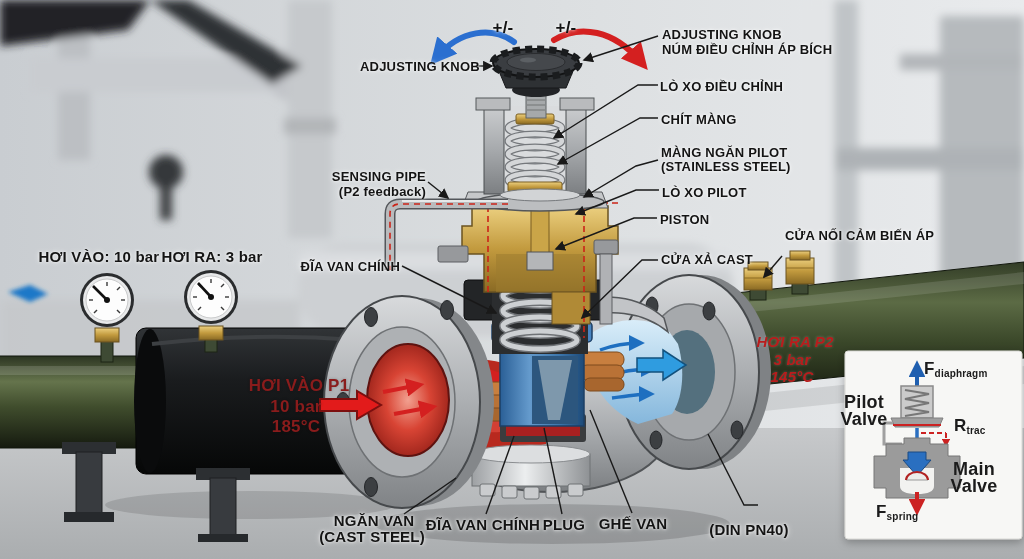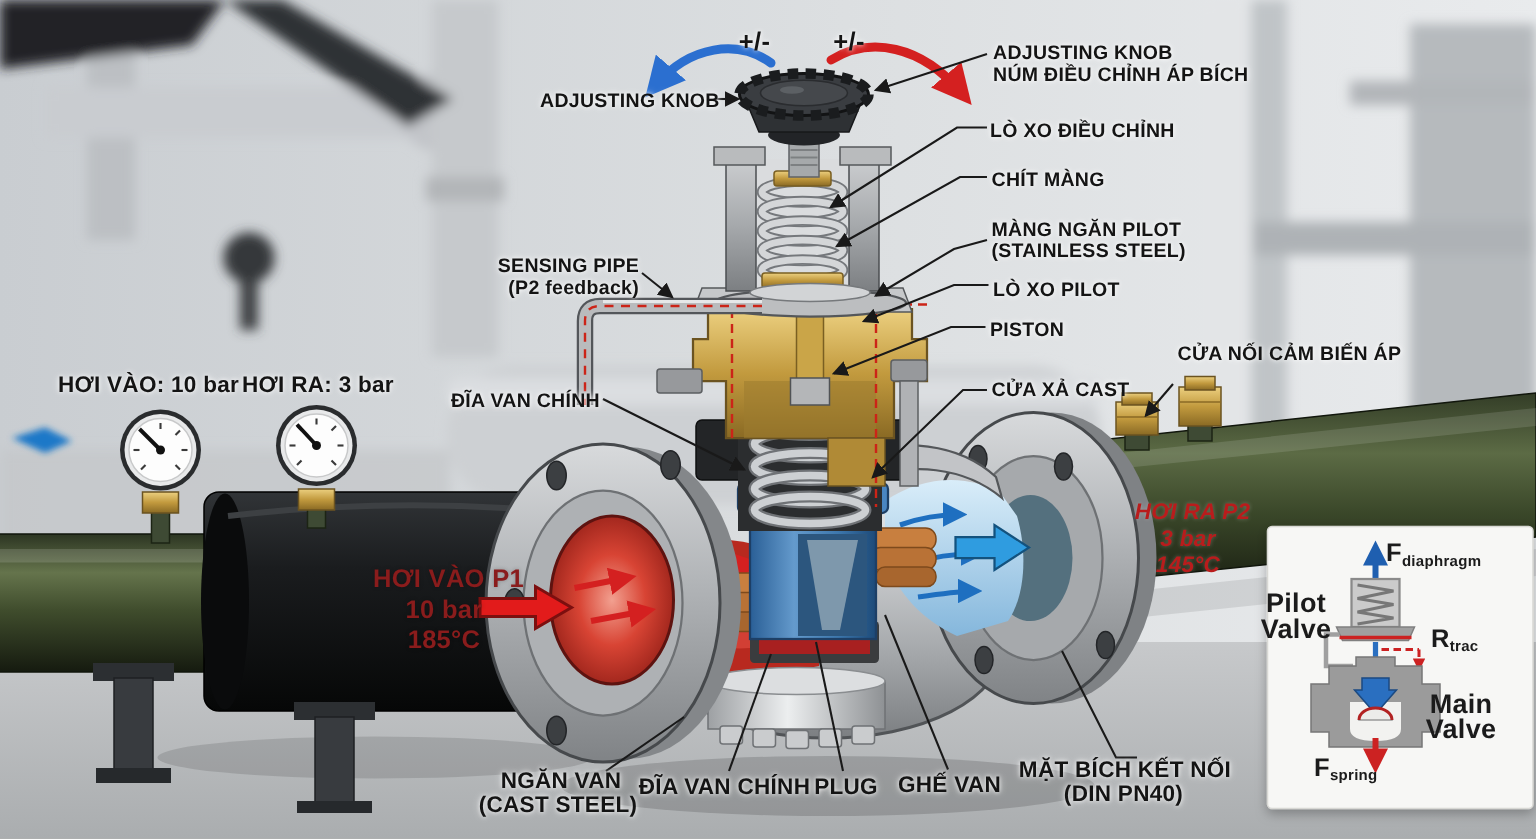--- a/index.html
+++ b/index.html
@@ -472,21 +472,20 @@
 
 <div class="lb ctr navy s15" style="left:795px;top:333px">HƠI RA P2</div>
 <div class="lb ctr navy s15" style="left:792px;top:351px">3 bar</div>
 <div class="lb ctr navy s15" style="left:792px;top:368px">145°C</div>
 
 <div class="lb ctr s15" style="left:374px;top:512px">NGĂN VAN</div>
 <div class="lb ctr s15" style="left:372px;top:528px">(CAST STEEL)</div>
 <div class="lb ctr s15" style="left:483px;top:516px">ĐĨA VAN CHÍNH</div>
 <div class="lb ctr s15" style="left:564px;top:516px">PLUG</div>
 <div class="lb ctr s15" style="left:633px;top:515px">GHẾ VAN</div>
-<div class="lb ctr s15" style="left:750px;top:505px">MẶT BÍCH KẾT NỐI</div>
 <div class="lb ctr s15" style="left:749px;top:521px">(DIN PN40)</div>
 
 <div class="lb ins big" style="left:924px;top:359px"><span>F</span><span class="sb">diaphragm</span></div>
 <div class="lb ins ctr" style="left:864px;top:392px">Pilot</div>
 <div class="lb ins ctr" style="left:864px;top:409px">Valve</div>
 <div class="lb ins big" style="left:954px;top:416px"><span>R</span><span class="sb">trac</span></div>
 <div class="lb ins ctr" style="left:974px;top:459px">Main</div>
 <div class="lb ins ctr" style="left:974px;top:476px">Valve</div>
 <div class="lb ins big" style="left:876px;top:502px"><span>F</span><span class="sb">spring</span></div>
 

